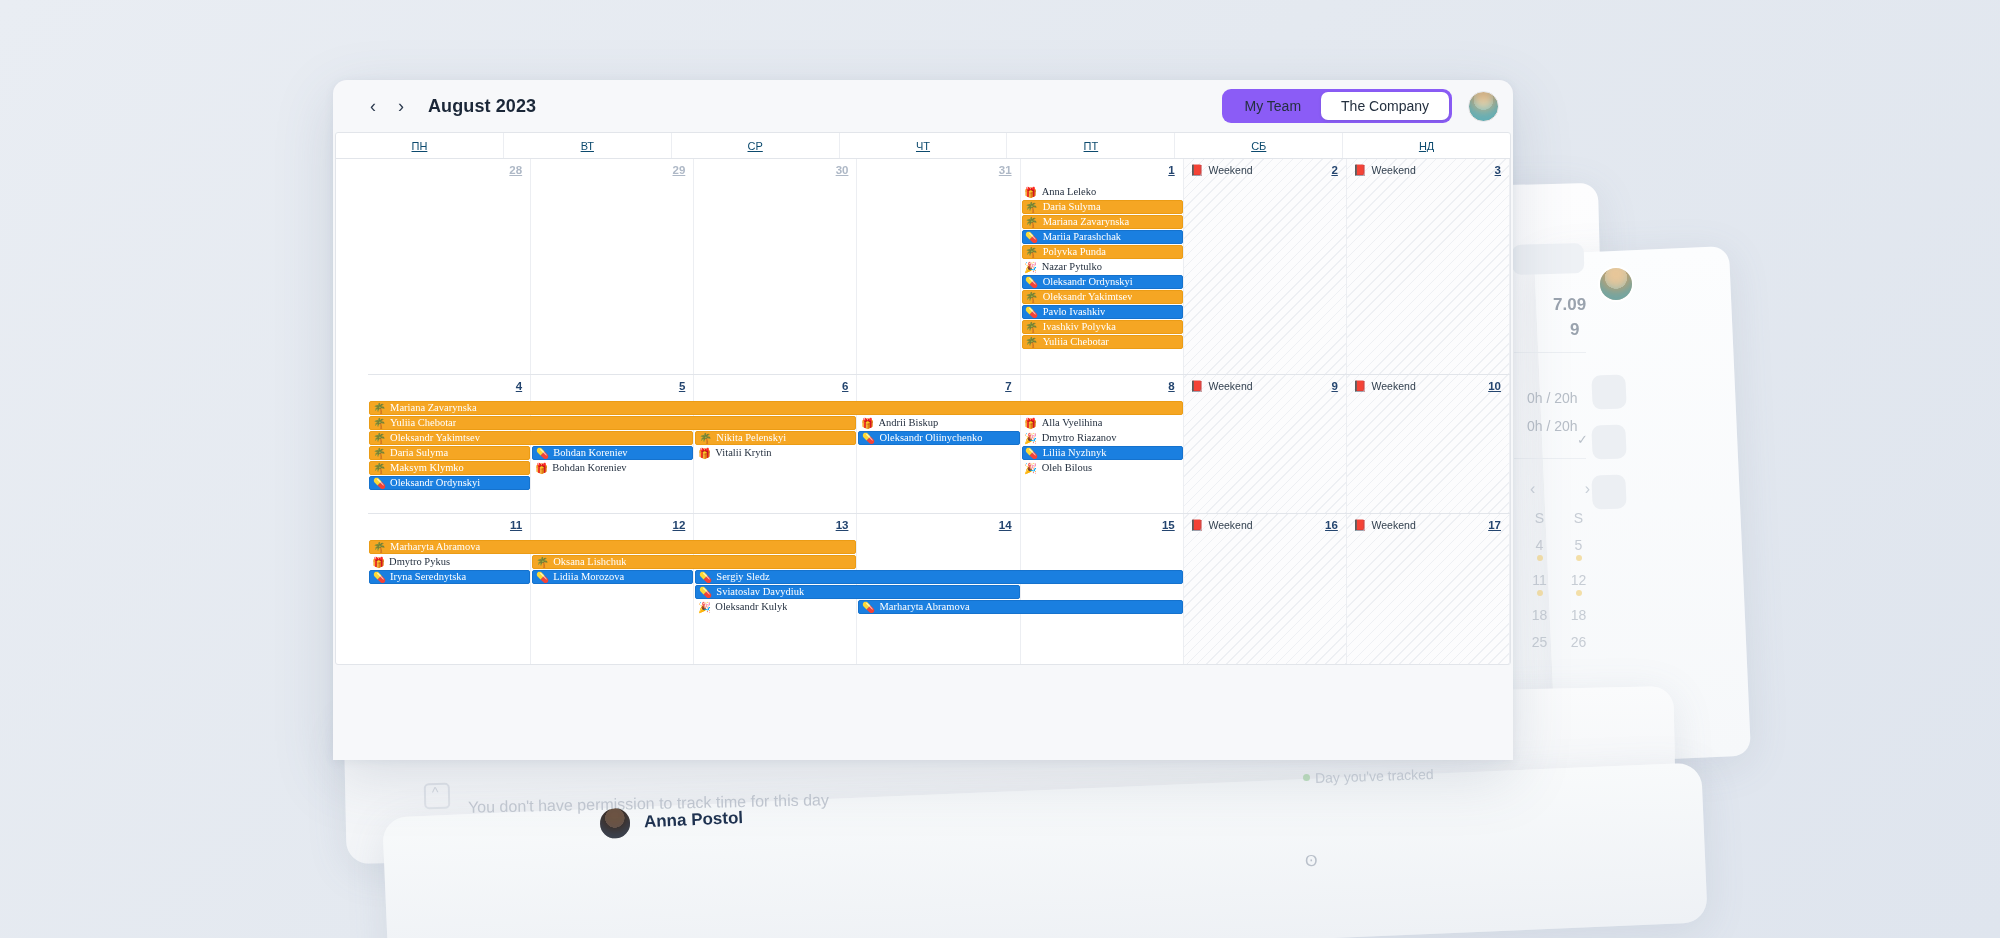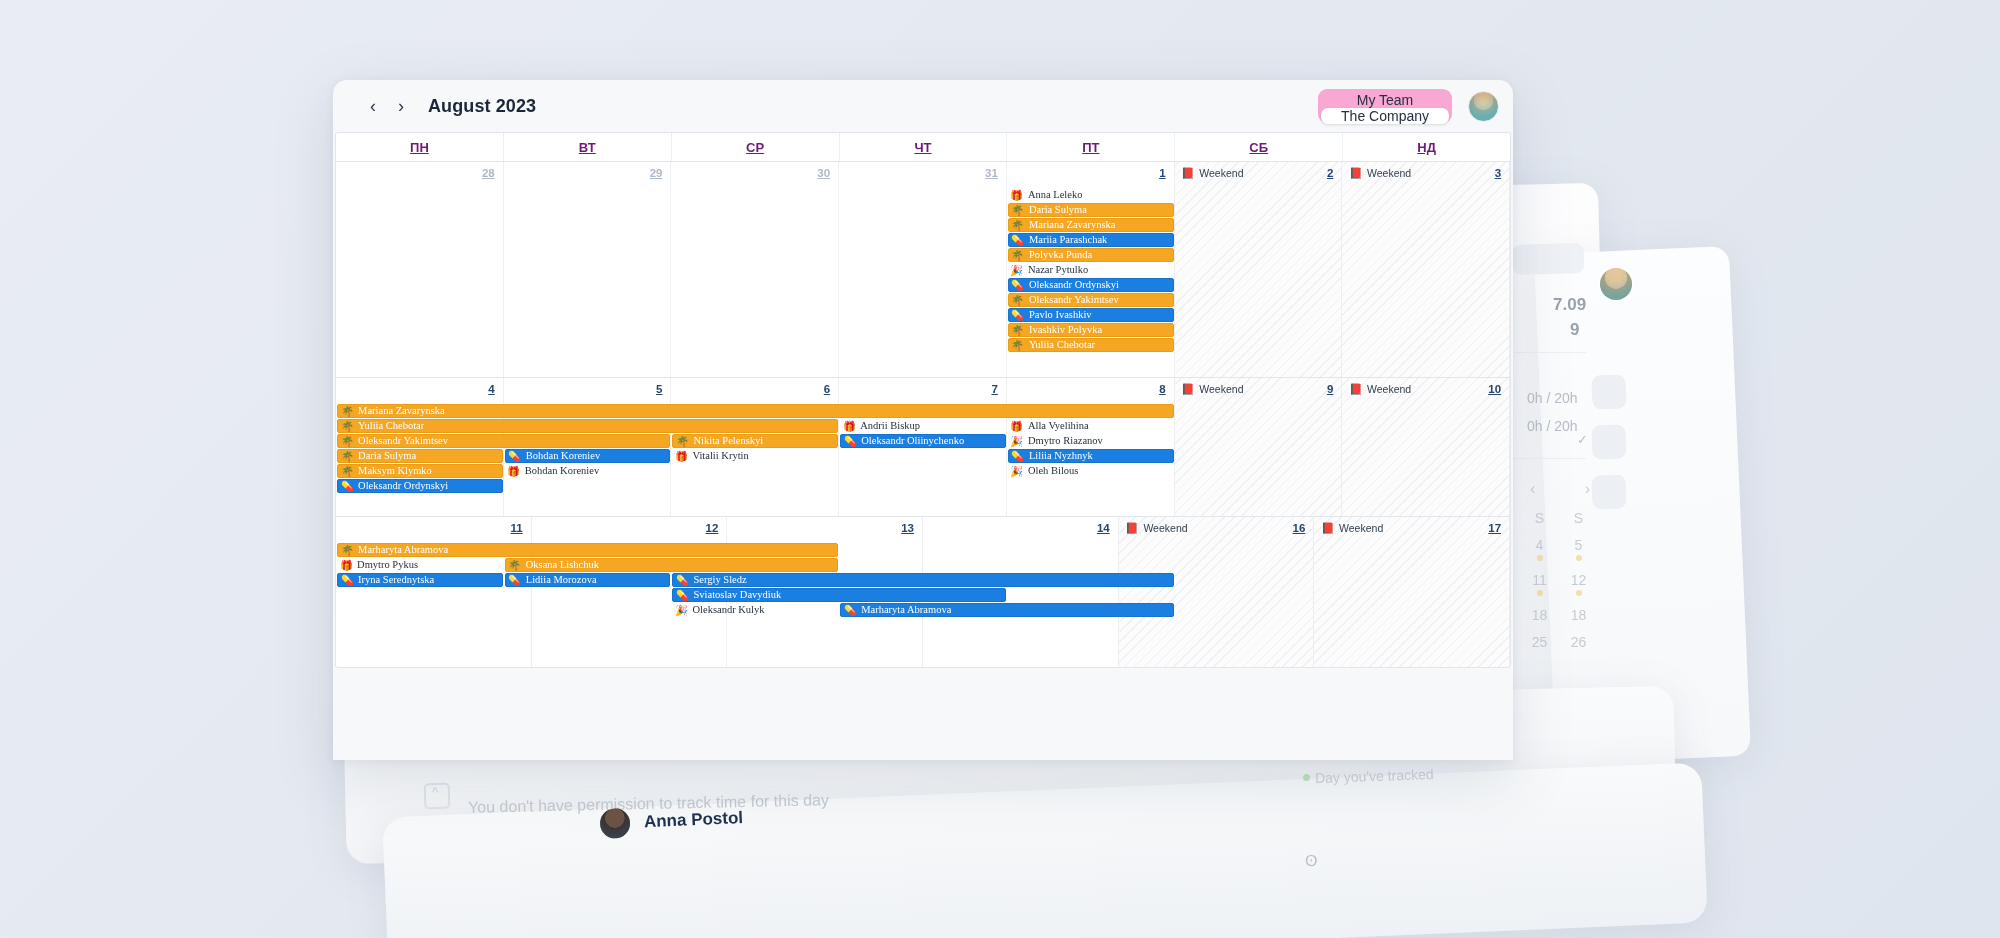--- a/index.html
+++ b/index.html
@@ -149,23 +149,22 @@
     font-family: "Liberation Sans", sans-serif;
   }
   #month-title {
     margin-left: 13px;
     font-size: 18px; font-weight: bold; color: #1b2738;
     letter-spacing: .1px;
   }
   #header-spacer { flex: 1; }
   #team-toggle {
     display: flex; align-items: center;
-    background: #f9a8d4; border-radius: 9px; padding: 3px;
+    background: #8b5cf6; border-radius: 9px; padding: 3px;
     height: 34px;
-    flex-direction: column;
   }
   .toggle-opt {
     height: 28px; padding: 0 20px;
     display: flex; align-items: center;
     font-size: 14px; color: #24303f; cursor: pointer;
     border-radius: 7px; white-space: nowrap;
   }
   .toggle-opt.active { background: #fff; box-shadow: 0 1px 3px rgba(40,60,90,.16); }
   #user-avatar {
     width: 31px; height: 31px; border-radius: 50%; margin-left: 16px;
@@ -180,30 +179,31 @@
   #cal-grid {
     width: 1176px;
     background: #fff;
     border: 1px solid #e2e5ea;
     border-radius: 3px;
   }
   .dow-row { display: flex; border-bottom: 1px solid #e2e5ea; }
   .dow {
     flex: 1 1 0; text-align: center;
     padding: 7px 0 6px;
-    font-size: 13px; font-weight: bold; color: #701a75;
+    font-size: 11px; font-weight: normal; color: #0c4a6e;
     border-right: 1px solid #eceef2;
   }
   .dow span { text-decoration: underline; }
   .dow:last-child { border-right: none; }
 
   .week {
     display: flex;
     position: relative;
     border-bottom: 1px solid #e2e5ea;
+    margin-left: 32px;
   }
   .week:last-child { border-bottom: none; }
   .daycell {
     flex: 1 1 0;
     border-right: 1px solid #eceef2;
     position: relative;
     min-height: 0;
   }
   .daycell:last-child { border-right: none; }
   .daycell.weekend {
@@ -551,20 +551,23 @@
               </div>
               <div class="daycell">
                 <div class="daynum">12</div>
               </div>
               <div class="daycell">
                 <div class="daynum">13</div>
               </div>
               <div class="daycell">
                 <div class="daynum">14</div>
               </div>
+              <div class="daycell">
+                <div class="daynum">15</div>
+              </div>
               <div class="daycell weekend">
                 <div class="wk-label">
                   <span class="wk-icon">📕</span>
                   <span>Weekend</span>
                 </div>
                 <div class="daynum">16</div>
               </div>
               <div class="daycell weekend">
                 <div class="wk-label">
                   <span class="wk-icon">📕</span>

